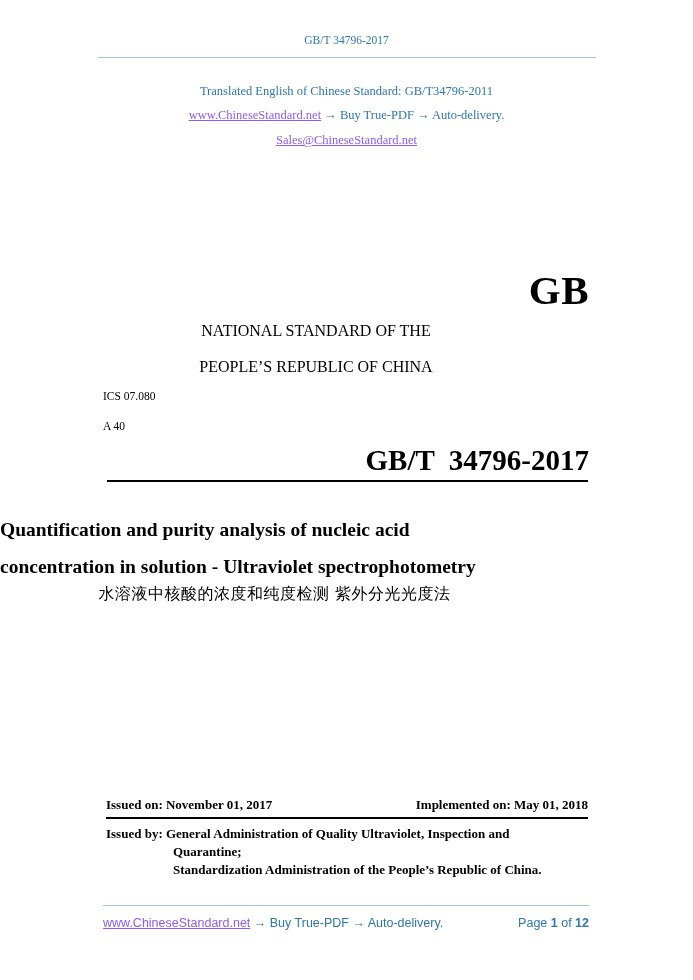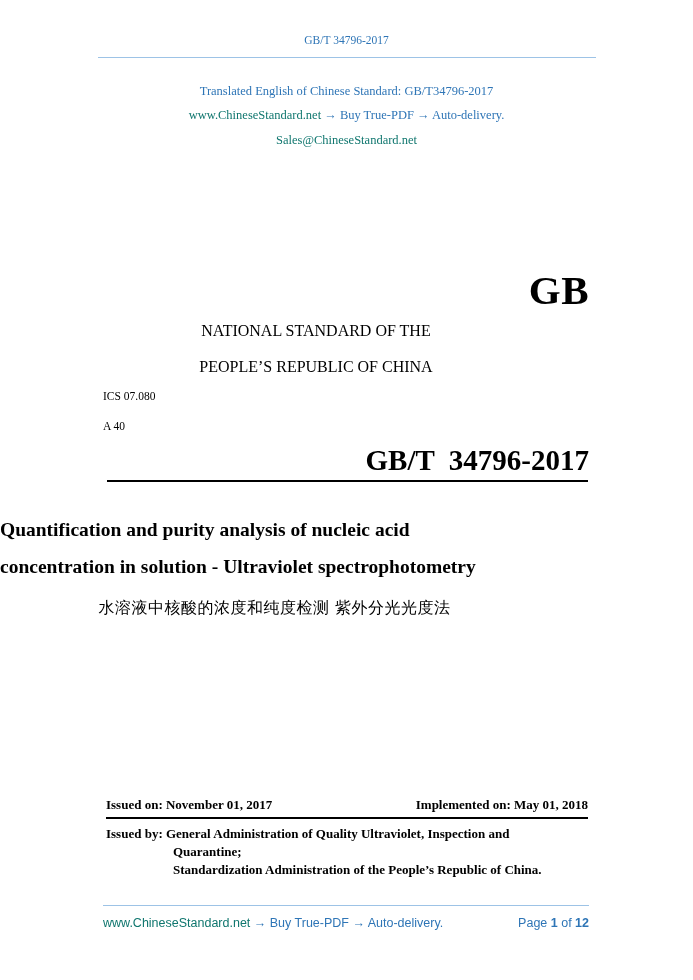--- a/index.html
+++ b/index.html
@@ -26,21 +26,22 @@
       left: 98px; width: 498px; top: 57px;
       height: 0; border-top: 1px solid #9dc3e6;
     }
     .promo {
       left: 0; width: 693px;
       text-align: center;
       font-size: 12.5px;
       color: #2e75b6;
     }
     .promo a, .footer a {
-      color: #0f766e;
+      color: #8b5cf6;
+      text-decoration: underline;
     }
     .gb-logo {
       right: 104px; top: 266px;
       font-size: 41px;
       font-weight: bold;
       letter-spacing: 0.5px;
     }
     .nat-title {
       left: 0; width: 632px;
       text-align: center;
@@ -60,21 +61,21 @@
       left: 107px; width: 481px; top: 480px;
       border-top: 2px solid #000;
     }
     .title-en {
       left: 0; width: 693px;
       text-align: left;
       font-size: 19.5px;
       font-weight: bold;
     }
     .title-cn {
-      left: 0; width: 549px; top: 598px;
+      left: 0; width: 549px; top: 584px;
       text-align: center;
       font-size: 16px;
       font-family: "DejaVu Sans", sans-serif;
       letter-spacing: 0.5px;
     }
     .issue-row {
       left: 106px; width: 482px; top: 797px;
       font-size: 13px;
       font-weight: bold;
       display: flex;
@@ -104,21 +105,21 @@
       justify-content: space-between;
     }
     .footer .bold { font-weight: bold; }
   </style>
 </head>
 <body>
 
 <div class="abs running-header">GB/T 34796-2017</div>
 <div class="abs header-rule"></div>
 
-<div class="abs promo" style="top:84px;">Translated English of Chinese Standard: GB/T34796-2017</div>
+<div class="abs promo" style="top:84px;">Translated English of Chinese Standard: GB/T34796-2011</div>
 <div class="abs promo" style="top:108px;">
   <a>www.ChineseStandard.net</a><span> → Buy True-PDF → Auto-delivery.</span>
 </div>
 <div class="abs promo" style="top:133px;">
   <a>Sales@ChineseStandard.net</a>
 </div>
 
 <div class="abs gb-logo">GB</div>
 
 <div class="abs nat-title" style="top:322px;">NATIONAL STANDARD OF THE</div>

